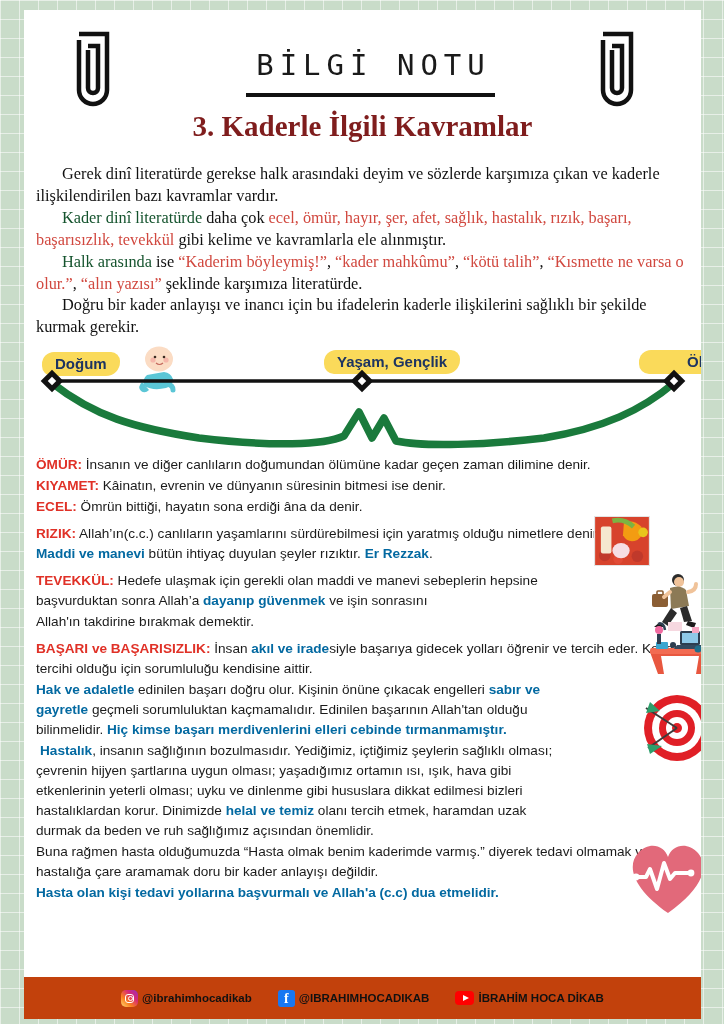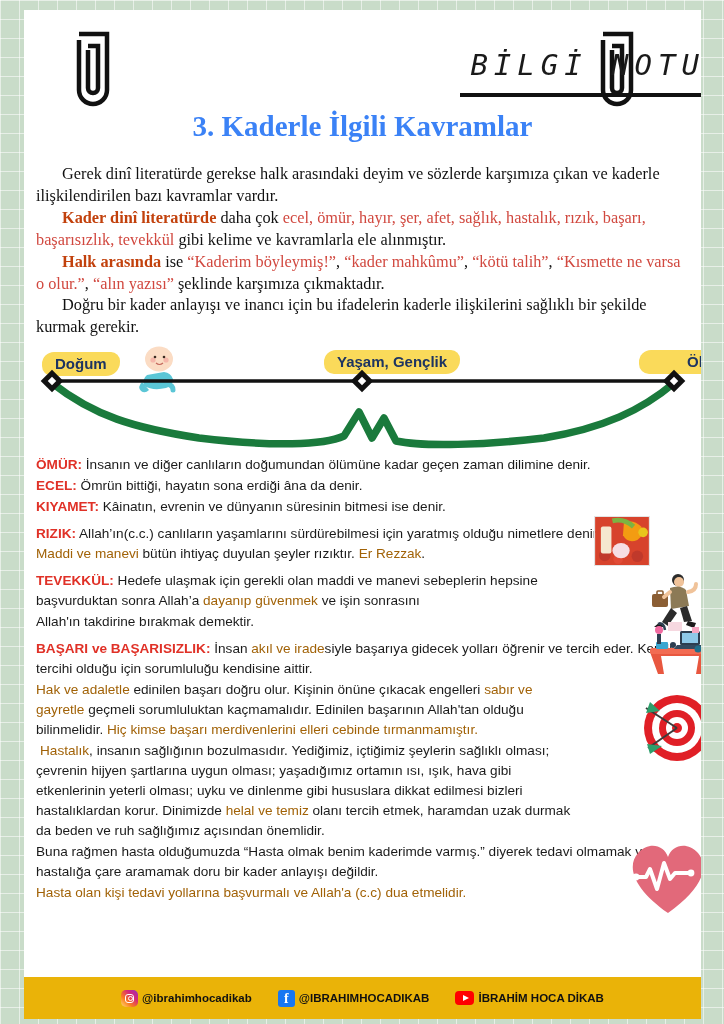--- a/index.html
+++ b/index.html
@@ -40,22 +40,21 @@
     height: 90px;
   }
   .clip.left  { left: 46px; }
   .clip.right { left: 570px; }
 
   .title-wrap {
     position: absolute;
     top: 38px;
     left: 8px;
     width: 100%;
-    text-align: right;
-    font-style: italic;
+    text-align: center;
   }
   .main-title {
     font-family: "DejaVu Sans Mono", monospace;
     font-size: 29px;
     letter-spacing: 6px;
     color: #1a1a1a;
     display: inline-block;
     padding-bottom: 11px;
     border-bottom: 4px solid #111;
     padding-left: 10px;
@@ -63,35 +62,35 @@
   }
   .sub-title {
     position: absolute;
     top: 100px;
     left: 0;
     width: 100%;
     text-align: center;
     font-family: "Liberation Serif", serif;
     font-weight: bold;
     font-size: 29px;
-    color: #3b82f6;
+    color: #7f1d1d;
   }
 
   
   .intro {
     font-family: "Liberation Serif", serif;
     font-size: 16.3px;
     line-height: 1.345;
     color: #111;
     padding: 0 16px 0 12px;
     margin-top: 3px;
   }
   .intro p { text-indent: 26px; }
   .red { color: #d1483f; }
-  .bk  { font-weight: bold; color: #c2410c; }
+  .bk  { font-weight: normal; color: #14532d; }
 
   
   .diagram {
     position: relative;
     height: 105px;
     margin-top: 8px;
     text-align: center;
   }
   .hl {
     position: absolute;
@@ -115,39 +114,39 @@
   .defs {
     font-size: 13.6px;
     line-height: 1.47;
     color: #1b1b1b;
     padding: 0 14px 0 12px;
     margin-top: 4px;
   }
   .defs p { margin-bottom: 1px; }
   .defs .gap { margin-top: 7px; }
   .term { color: #e03127; font-weight: bold; margin-top: 24px; }
-  .b { font-weight: normal; color: #a16207; }
+  .b { font-weight: bold; color: #0369a1; }
 
   
   .pic { position: absolute; }
   .pic-food { left: 570px; top: 506px; width: 56px; height: 50px;
               border: 1px solid #e4e4e4; overflow: hidden; }
   .pic-runner { left: 620px; top: 562px; }
   .pic-desk   { left: 622px; top: 608px; }
   .pic-target { left: 608px; top: 678px; }
   .pic-heart  { left: 600px; top: 825px; }
 
   
   .footer {
     position: absolute;
     left: 0;
     bottom: 0;
     width: 100%;
     height: 42px;
-    background: #eab308;
+    background: #c2410c;
     display: flex;
     align-items: center;
     justify-content: center;
     gap: 26px;
   }
   .social {
     display: flex;
     align-items: center;
     gap: 4px;
     font-size: 11.5px;
@@ -205,21 +204,21 @@
       <div class="main-title">BİLGİ NOTU</div>
     </div>
     <div class="sub-title">3. Kaderle İlgili Kavramlar</div>
   </div>
 
   <div class="intro">
     <p><span>Gerek dinî literatürde gerekse halk arasındaki deyim ve sözlerde karşımıza çıkan ve kaderle ilişkilendirilen bazı kavramlar vardır.</span></p>
 
     <p><span class="bk">Kader dinî literatürde</span><span> daha çok </span><span class="red">ecel, ömür, hayır, şer, afet, sağlık, hastalık, rızık, başarı, başarısızlık, tevekkül</span><span> gibi kelime ve kavramlarla ele alınmıştır.</span></p>
 
-    <p><span class="bk">Halk arasında</span><span> ise </span><span class="red">“Kaderim böyleymiş!”</span>, <span class="red">“kader mahkûmu”</span>, <span class="red">“kötü talih”</span>, <span class="red">“Kısmette ne varsa o olur.”</span>, <span class="red">“alın yazısı”</span><span> şeklinde karşımıza çıkmaktadır.</span></p>
+    <p><span class="bk">Halk arasında</span><span> ise </span><span class="red">“Kaderim böyleymiş!”</span>, <span class="red">“kader mahkûmu”</span>, <span class="red">“kötü talih”</span>, <span class="red">“Kısmette ne varsa o olur.”</span>, <span class="red">“alın yazısı”</span><span> şeklinde karşımıza literatürde.</span></p>
 
     <p><span>Doğru bir kader anlayışı ve inancı için bu ifadelerin kaderle ilişkilerini sağlıklı bir şekilde kurmak gerekir.</span></p>
   </div>
 
   <div class="diagram">
 
     <div class="hl birth">Doğum</div>
     <div class="hl life">Yaşam, Gençlik</div>
     <div class="hl death">Ölüm</div>
 
@@ -259,23 +258,23 @@
         <rect x="335" y="32" width="6" height="6" transform="rotate(45 338 35)"></rect>
         <rect x="647" y="32" width="6" height="6" transform="rotate(45 650 35)"></rect>
       </g>
     </svg>
   </div>
 
   <div class="defs">
 
     <p><span class="term">ÖMÜR:</span><span> İnsanın ve diğer canlıların doğumundan ölümüne kadar geçen zaman dilimine denir.</span></p>
 
+    <p><span class="term">KIYAMET:</span><span> Kâinatın, evrenin ve dünyanın süresinin bitmesi ise denir.</span></p>
+
     <p><span class="term">ECEL:</span><span> Ömrün bittiği, hayatın sona erdiği âna da denir.</span></p>
-
-    <p><span class="term">KIYAMET:</span><span> Kâinatın, evrenin ve dünyanın süresinin bitmesi ise denir.</span></p>
 
     <p class="gap" style="padding-right:62px"><span class="term">RIZIK:</span><span> Allah’ın(c.c.) canlıların yaşamlarını sürdürebilmesi için yaratmış olduğu nimetlere denir. </span><span class="b">Maddi ve manevi</span><span> bütün ihtiyaç duyulan şeyler rızıktır. </span><span class="b">Er Rezzak</span><span>.</span></p>
 
 
     <p class="gap" style="padding-right:90px"><span class="term">TEVEKKÜL:</span><span> Hedefe ulaşmak için gerekli olan maddi ve manevi sebeplerin hepsine başvurduktan sonra Allah’a </span><span class="b">dayanıp güvenmek</span><span> ve işin sonrasını</span></p>
     <p style="padding-right:90px"><span>Allah'ın takdirine bırakmak demektir.</span></p>
 
     <p class="gap"><span class="term">BAŞARI ve BAŞARISIZLIK:</span><span> İnsan </span><span class="b">akıl ve irade</span><span>siyle başarıya gidecek yolları öğrenir ve tercih eder. Kendi tercihi olduğu için sorumluluğu kendisine aittir.</span></p>
     <p style="padding-right:108px"><span class="b">Hak ve adaletle</span><span> edinilen başarı doğru olur. Kişinin önüne çıkacak engelleri </span><span class="b">sabır ve gayretle</span><span> geçmeli sorumluluktan kaçmamalıdır. Edinilen başarının Allah'tan olduğu bilinmelidir. </span><span class="b">Hiç kimse başarı merdivenlerini elleri cebinde tırmanmamıştır.</span></p>
 

